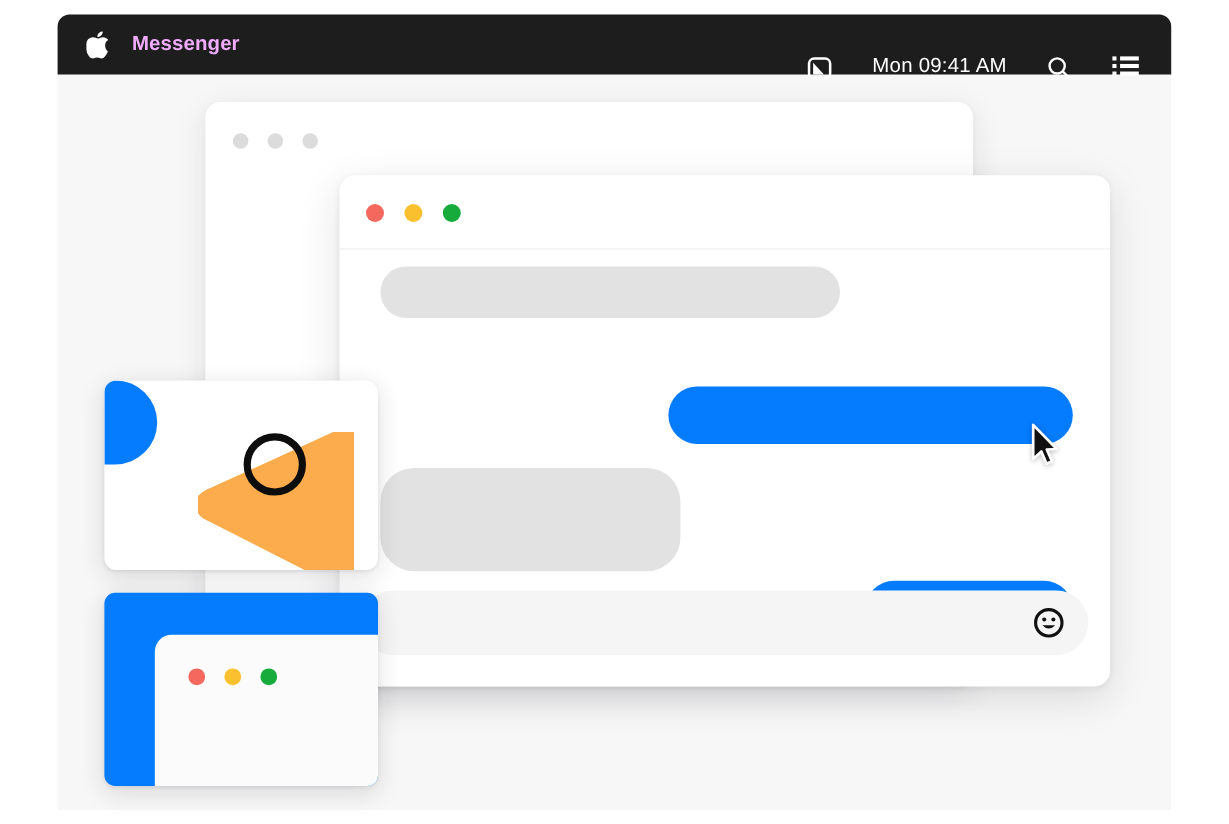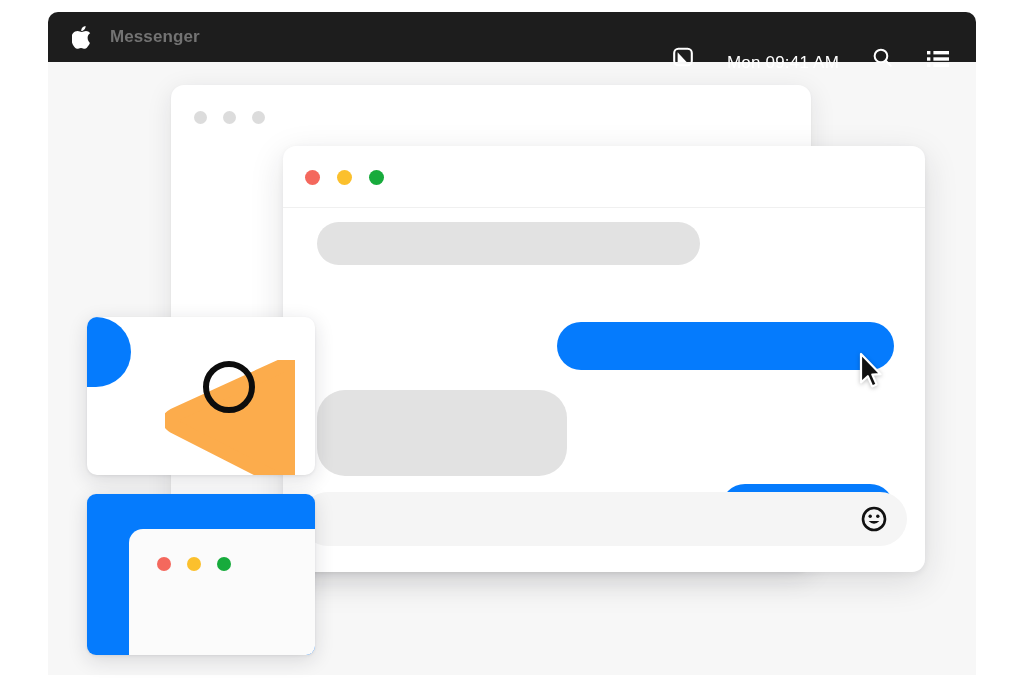--- a/index.html
+++ b/index.html
@@ -50,32 +50,32 @@
     padding: 0 26px 0 24px;
   }
   .menubar-left {
     display: flex;
     align-items: center;
     gap: 18px;
   }
   .menubar-right {
     margin-left: auto;
     display: flex;
-    align-items: flex-end;
+    align-items: flex-start;
     gap: 32px;
     margin-top: 44px;
   }
   .apple-logo {
     width: 20px;
     height: 23px;
     display: block;
     flex: 0 0 auto;
   }
   .app-name {
-    color: #737373;
+    color: #f0abfc;
     font-size: 17px;
     font-weight: bold;
     letter-spacing: 0.1px;
     white-space: nowrap;
   }
   .clock {
     color: #ffffff;
     font-size: 17px;
     font-weight: normal;
     letter-spacing: 0.2px;

